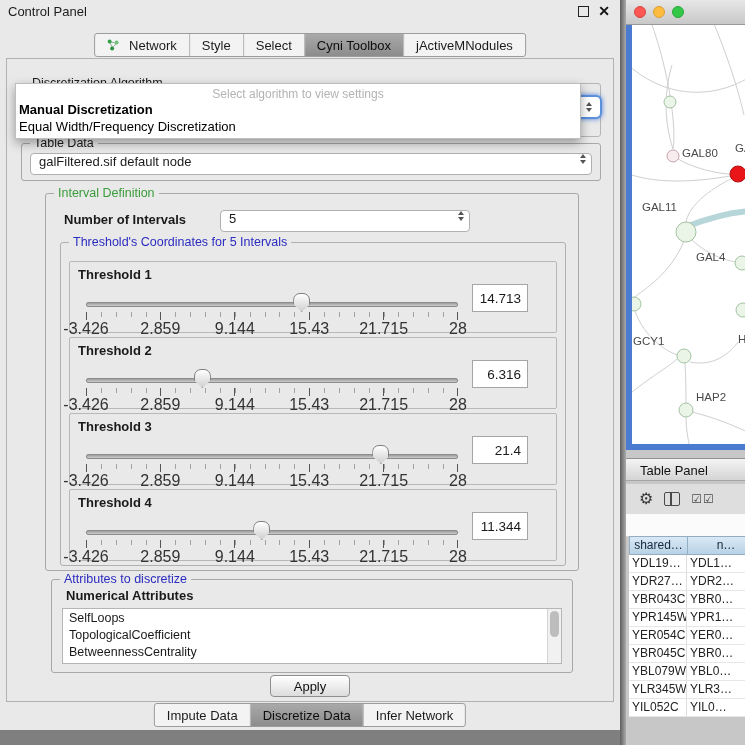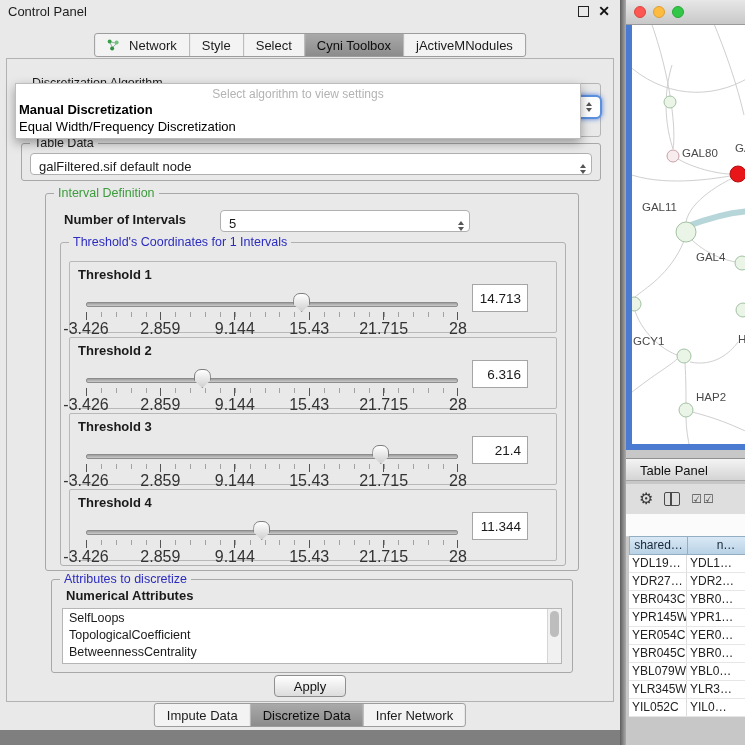--- a/index.html
+++ b/index.html
@@ -37,21 +37,21 @@
                   border:2px solid #5b90dd;border-radius:6px;box-shadow:0 0 5px rgba(70,120,220,.95);
                   z-index:2;display:flex;align-items:center;justify-content:flex-end;padding-right:3px;}
 
   .popup{position:absolute;left:8px;top:24px;width:564px;height:54px;background:#fff;
          border:1px solid #bdbdbd;box-shadow:0 4px 10px rgba(0,0,0,.35);z-index:10;}
   .popup-placeholder{text-align:center;color:#b3b3b3;font-size:12px;padding-top:3px;height:14px;}
   .popup-option{font-size:13px;height:16px;padding:1px 2px 0 3px;color:#000;}
   .popup-option.bold{font-weight:bold;}
 
   .combo{position:absolute;background:#fff;border:1px solid #b0b0b0;border-radius:4px;height:22px;
-         display:flex;align-items:flex-end;box-sizing:border-box;}
+         display:flex;align-items:flex-start;box-sizing:border-box;}
   .combo .combo-text{flex:1;padding-left:8px;font-size:13px;white-space:nowrap;overflow:hidden;}
   .stepper{display:flex;flex-direction:column;gap:2px;padding:0 5px;}
   .stepper i{display:block;width:0;height:0;border-left:3.5px solid transparent;border-right:3.5px solid transparent;}
   .stepper .up{border-bottom:4px solid #555;}
   .stepper .down{border-top:4px solid #555;}
 
   .gb-tabledata{left:14px;top:84px;width:578px;height:36px;}
   .td-combo{left:8px;top:9px;right:8px;}
 
   .gb-interval{left:38px;top:134px;width:532px;height:376px;}
@@ -85,21 +85,21 @@
              padding-right:6px;box-sizing:border-box;}
 
   .gb-attrs{left:44px;top:520px;width:520px;height:92px;}
   .attrs-sub{position:absolute;left:14px;top:8px;font-weight:bold;font-size:13px;}
   .attr-list{position:absolute;left:10px;top:28px;right:10px;height:54px;background:#fff;
              border:1px solid #b5b5b5;overflow:hidden;}
   .attr-item{font-size:12.5px;height:15px;padding:2px 0 0 6px;}
   .list-scrollbar{position:absolute;right:0;top:0;bottom:0;width:13px;background:#f1f1f1;border-left:1px solid #d5d5d5;}
   .sb-thumb{position:absolute;left:2px;top:2px;width:9px;height:26px;background:#bdbdbd;border-radius:5px;}
 
-  .apply{position:absolute;left:50%;transform:translateX(-50%);top:616px;width:72px;height:22px;
+  .apply{position:absolute;left:50%;transform:translateX(-50%);top:616px;width:80px;height:22px;
          border:1px solid #8f8f8f;border-radius:4px;background:linear-gradient(#ffffff,#dcdcdc);
          font-size:13px;font-family:inherit;color:#111;}
 
   
   .splitter{position:absolute;left:620px;top:0;width:6px;height:745px;
             background:linear-gradient(90deg,#5e5e5e,#ababab);}
 
   
   .right{position:absolute;left:626px;top:0;width:119px;height:745px;background:#c7c7c7;}
   .net-window{position:absolute;left:0;top:0;width:119px;height:450px;}
@@ -216,21 +216,21 @@
         <label class="noi-label">Number of Intervals</label>
         <div class="combo noi-combo">
           <span class="combo-text">5</span>
           <span class="stepper">
             <i class="up"></i>
               <i class="down"></i>
           </span>
         </div>
 
         <div class="groupbox gb-thresholds">
-          <span class="gb-title blue">Threshold's Coordinates for 1 Intervals</span>
+          <span class="gb-title blue">Threshold's Coordinates for 5 Intervals</span>
 
           <div class="thr-panel p0">
             <div class="thr-label">Threshold 1</div>
             <div class="slider">
               <div class="track"></div>
               <div class="thumb" style="left: 57.7197%;"></div>
               <div class="ticks"></div>
               <div class="tick-labels">
                 <span style="left:0%">-3.426</span>
                 <span style="left:20%">2.859</span>

